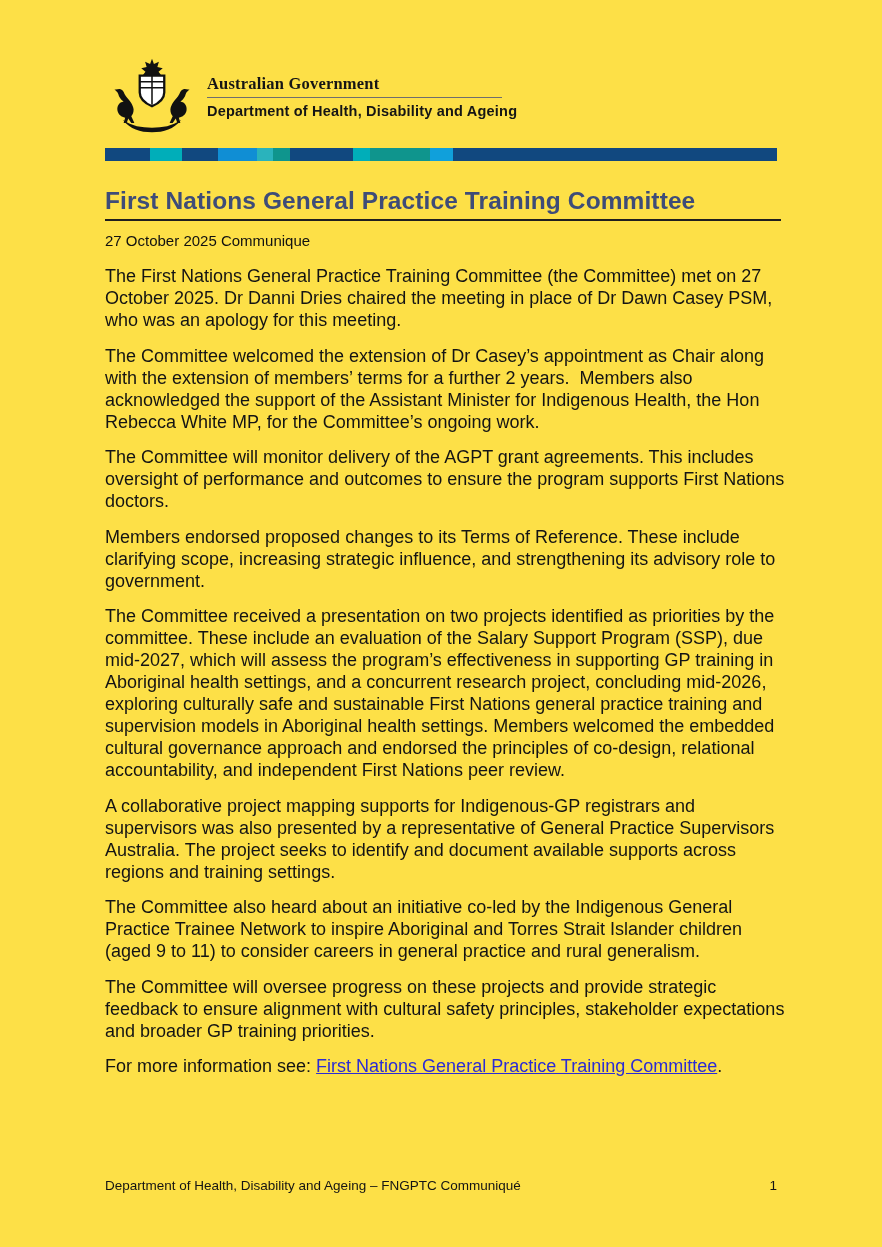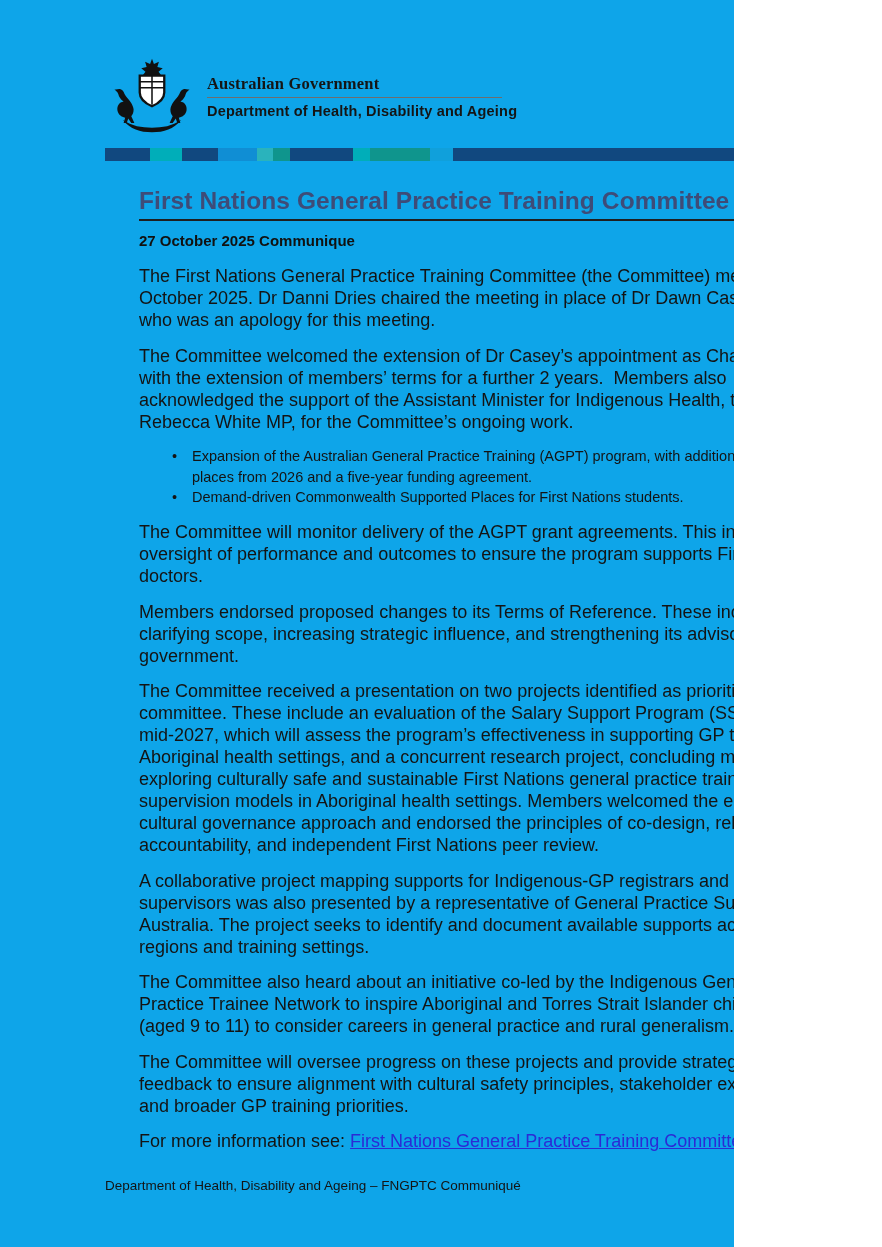--- a/index.html
+++ b/index.html
@@ -1,43 +1,43 @@
 <!DOCTYPE html>
 <html style="--title-color: #3E4C78; --link-color: #2B2BD5;"><head>
 <meta charset="utf-8">
 <style>
   html,body { margin:0; padding:0; background:#ffffff; }
   .page {
-    position:relative; width:734px; height:1247px; background:#0ea5e9;
+    position:relative; width:882px; height:1247px; background:#fde047;
     font-family:"Liberation Sans", sans-serif; color:#1a1a1a; overflow:hidden;
   }
   
   .gov-logo { position:absolute; left:106px; top:58px; display:flex; align-items:flex-start; }
   .crest { width:92px; height:78px; flex:0 0 auto; }
   .gov-text { margin-left:9px; padding-top:17px; }
   .gov-name {
     font-family:"Liberation Serif", serif; font-weight:bold;
     font-size:16.5px; line-height:18px; color:#151515; letter-spacing:0.2px;
   }
   .gov-divider { width:295px; height:1px; background:#6e6e6e; margin:4px 0 5px 0; }
   .dept-name {
     font-family:Liberation Sans, sans-serif; font-weight:bold;
     font-size:14.5px; line-height:16px; color:#151515; letter-spacing:0.2px;
   }
   
   .color-bar { position:absolute; left:105px; top:148px; width:672px; height:13px; display:flex; }
   .bar-seg { height:100%; flex:0 0 auto; }
   
-  .content { position:absolute; left:105px; top:186px; width:686px;margin-left:34px; }
+  .content { position:absolute; left:105px; top:186px; width:686px; }
   h1.doc-title {
     margin:0; font-size:24.5px; line-height:30px; font-weight:bold;
     color:var(--title-color,#3E4C78); letter-spacing:0.1px;
   }
   .title-rule { height:0; border-bottom:2px solid #1f1f1f; margin:3px 0 0 0; width:676px; }
-  h2.doc-subtitle { margin:11px 0 15px 0; font-size:15px; line-height:18px; font-weight:bold; color:#111; }
+  h2.doc-subtitle { margin:11px 0 15px 0; font-size:15px; line-height:18px; font-weight:normal; color:#111; }
   .doc-body p { margin:0 0 13.5px 0; font-size:18px; line-height:22px; color:#141414; }
   .doc-body ul { list-style:none; margin:0 0 13.5px 0; padding:0; }
   .doc-body li { position:relative; padding-left:53px; font-size:14.5px; line-height:20.6px; color:#141414; }
   .doc-body li::before { content:"\2022"; position:absolute; left:33px; top:0; font-size:14.5px; }
   a.doc-link { color:var(--link-color,#2B2BD5); text-decoration:underline; }
   
   .doc-footer {
     position:absolute; left:105px; top:1178px; width:672px;
     display:flex; justify-content:space-between; align-items:baseline;
     font-size:13.5px; color:#141414;
@@ -80,24 +80,20 @@
       <div class="bar-seg" style="background: rgb(17, 72, 127); width: 324px;"></div>
     </div>
 
   <div class="content">
     <h1 class="doc-title">First Nations General Practice Training Committee</h1>
     <div class="title-rule"></div>
     <h2 class="doc-subtitle">27 October 2025 Communique</h2>
     <div class="doc-body">
         <p>The First Nations General Practice Training Committee (the Committee) met on 27 October 2025. Dr Danni Dries chaired the meeting in place of Dr Dawn Casey PSM, who was an apology for this meeting.</p>
         <p>The Committee welcomed the extension of Dr Casey’s appointment as Chair along with the extension of members’ terms for a further 2 years.&nbsp; Members also acknowledged the support of the Assistant Minister for Indigenous Health, the Hon Rebecca White MP, for the Committee’s ongoing work.</p>
-        <ul>
-          <li>Expansion of the Australian General Practice Training (AGPT) program, with additional funded places from 2026 and a five-year funding agreement.</li>
-          <li>Demand-driven Commonwealth Supported Places for First Nations students.</li>
-        </ul>
         <p>The Committee will monitor delivery of the AGPT grant agreements. This includes oversight of performance and outcomes to ensure the program supports First Nations doctors.</p>
         <p>Members endorsed proposed changes to its Terms of Reference. These include clarifying scope, increasing strategic influence, and strengthening its advisory role to government.</p>
         <p>The Committee received a presentation on two projects identified as priorities by the committee. These include an evaluation of the Salary Support Program (SSP), due mid-2027, which will assess the program’s effectiveness in supporting GP training in Aboriginal health settings, and a concurrent research project, concluding mid-2026, exploring culturally safe and sustainable First Nations general practice training and supervision models in Aboriginal health settings. Members welcomed the embedded cultural governance approach and endorsed the principles of co-design, relational accountability, and independent First Nations peer review.</p>
         <p>A collaborative project mapping supports for Indigenous-GP registrars and supervisors was also presented by a representative of General Practice Supervisors Australia. The project seeks to identify and document available supports across regions and training settings.</p>
         <p>The Committee also heard about an initiative co-led by the Indigenous General Practice Trainee Network to inspire Aboriginal and Torres Strait Islander children (aged 9 to 11) to consider careers in general practice and rural generalism.</p>
         <p>The Committee will oversee progress on these projects and provide strategic feedback to ensure alignment with cultural safety principles, stakeholder expectations and broader GP training priorities.</p>
         <p>For more information see: <a href="#" class="doc-link">First Nations General Practice Training Committee</a>.</p>
       </div>
   </div>
 

